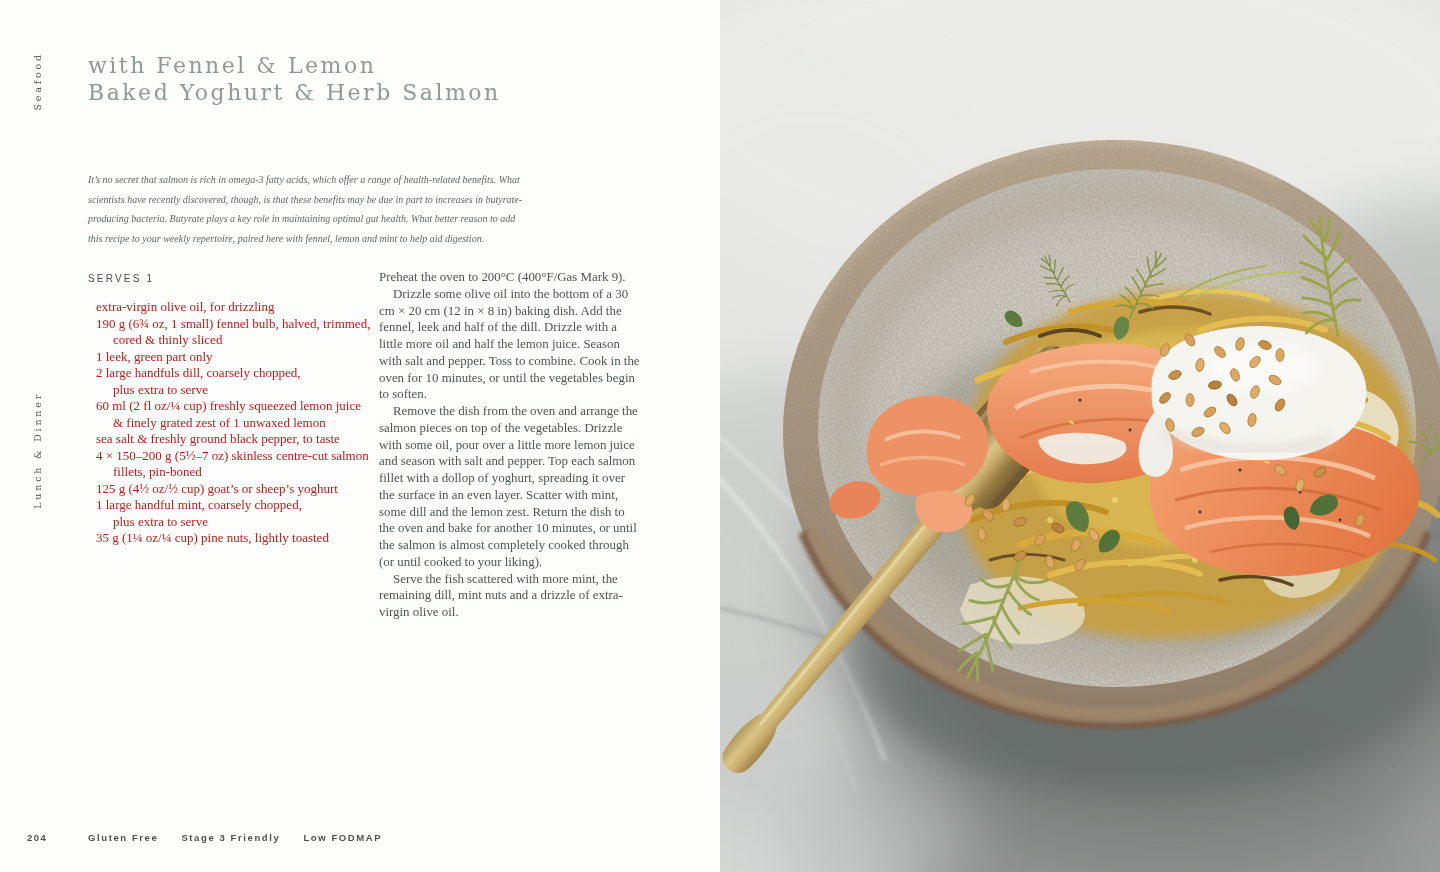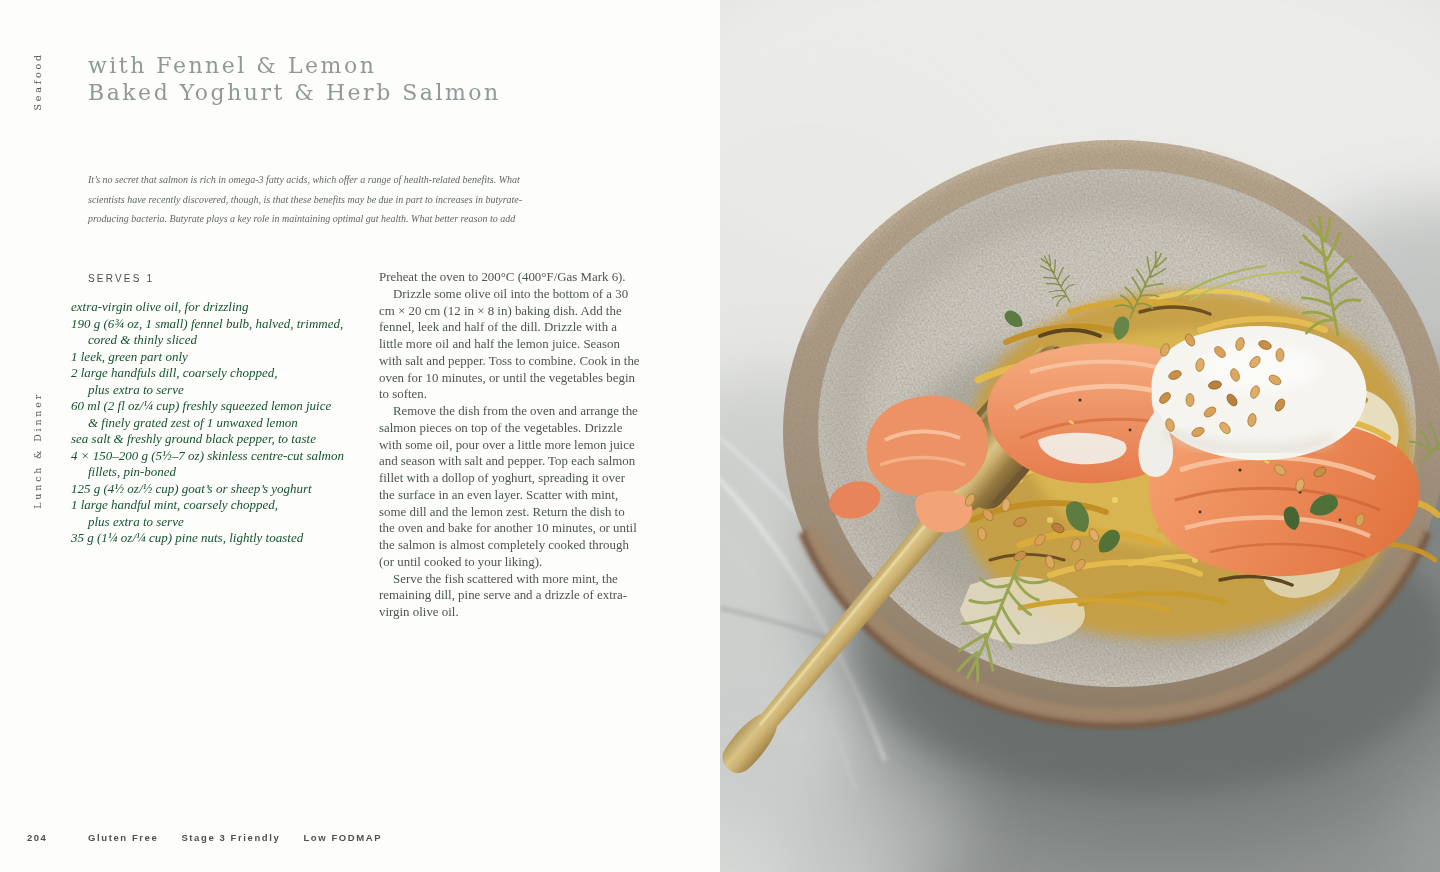--- a/index.html
+++ b/index.html
@@ -16,21 +16,21 @@
   .title{position:absolute;left:88px;top:52px;font-family:"DejaVu Serif",serif;
          font-size:22px;line-height:27px;font-weight:400;color:#8f9a96;letter-spacing:2.5px;}
 
   .intro{position:absolute;left:88px;top:170px;font-style:italic;font-size:10px;
          line-height:19.5px;color:#5d6863;}
   .intro .iline{white-space:nowrap;}
 
   .serves{position:absolute;left:88px;top:273px;font-family:"Liberation Sans",sans-serif;
           font-size:10px;letter-spacing:2.2px;color:#46514b;}
 
-  .ingredients{position:absolute;left:71px;top:299px;font-size:13px;line-height:16.5px;color:#14532d;font-style:italic;}
+  .ingredients{position:absolute;left:96px;top:299px;font-size:13px;line-height:16.5px;color:#b91c1c;}
   .ingredients .line{white-space:nowrap;}
   .ingredients .line.indent{padding-left:17px;}
 
   .method{position:absolute;left:379px;top:269px;width:261px;font-size:12.9px;
           line-height:16.75px;color:#4c5751;text-align:left;}
   .method p{margin:0;}
   .method p + p{text-indent:14px;}
 
   .tip{position:absolute;left:88px;top:740px;width:266px;font-size:12.8px;line-height:18.6px;color:#4c5751;}
   .tip-label{font-size:10px;letter-spacing:1.2px;margin-right:5px;color:#4c5751;}
@@ -54,20 +54,21 @@
     <div class="title">
       <div>with Fennel &amp; Lemon</div>
       <div>Baked Yoghurt &amp; Herb Salmon</div>
     </div>
 
     <div class="intro">
 
     <div class="iline">It’s no secret that salmon is rich in omega-3 fatty acids, which offer a range of health-related benefits. What</div>
         <div class="iline">scientists have recently discovered, though, is that these benefits may be due in part to increases in butyrate-</div>
         <div class="iline">producing bacteria. Butyrate plays a key role in maintaining optimal gut health. What better reason to add</div>
+        <div class="iline">this recipe to your weekly repertoire, paired here with fennel, lemon and mint to help aid digestion.</div>
       </div>
 
     <div class="serves">SERVES 1</div>
 
     <div class="ingredients">
 
     <div class="line">extra-virgin olive oil, for drizzling</div>
         <div class="line">190 g (6¾ oz, 1 small) fennel bulb, halved, trimmed,</div>
         <div class="line indent">cored &amp; thinly sliced</div>
         <div class="line">1 leek, green part only</div>
@@ -79,24 +80,24 @@
         <div class="line">4 × 150–200 g (5½–7 oz) skinless centre-cut salmon</div>
         <div class="line indent">fillets, pin-boned</div>
         <div class="line">125 g (4½ oz/½ cup) goat’s or sheep’s yoghurt</div>
         <div class="line">1 large handful mint, coarsely chopped,</div>
         <div class="line indent">plus extra to serve</div>
         <div class="line">35 g (1¼ oz/¼ cup) pine nuts, lightly toasted</div>
       </div>
 
     <div class="method">
 
-    <p>Preheat the oven to 200°C (400°F/Gas Mark 6).</p>
+    <p>Preheat the oven to 200°C (400°F/Gas Mark 9).</p>
         <p>Drizzle some olive oil into the bottom of a 30 cm × 20 cm (12 in × 8 in) baking dish. Add the fennel, leek and half of the dill. Drizzle with a little more oil and half the lemon juice. Season with salt and pepper. Toss to combine. Cook in the oven for 10 minutes, or until the vegetables begin to soften.</p>
         <p>Remove the dish from the oven and arrange the salmon pieces on top of the vegetables. Drizzle with some oil, pour over a little more lemon juice and season with salt and pepper. Top each salmon fillet with a dollop of yoghurt, spreading it over the surface in an even layer. Scatter with mint, some dill and the lemon zest. Return the dish to the oven and bake for another 10 minutes, or until the salmon is almost completely cooked through (or until cooked to your liking).</p>
-        <p>Serve the fish scattered with more mint, the remaining dill, pine serve and a drizzle of extra-virgin olive oil.</p>
+        <p>Serve the fish scattered with more mint, the remaining dill, mint nuts and a drizzle of extra-virgin olive oil.</p>
       </div>
 
 
     <div class="page-number">204</div>
     <div class="footer-tags">
       
     <span class="ftag">Gluten Free</span><span class="ftag">Stage 3 Friendly</span><span class="ftag">Low FODMAP</span></div>
   </div>
 
   <div class="right-page">

